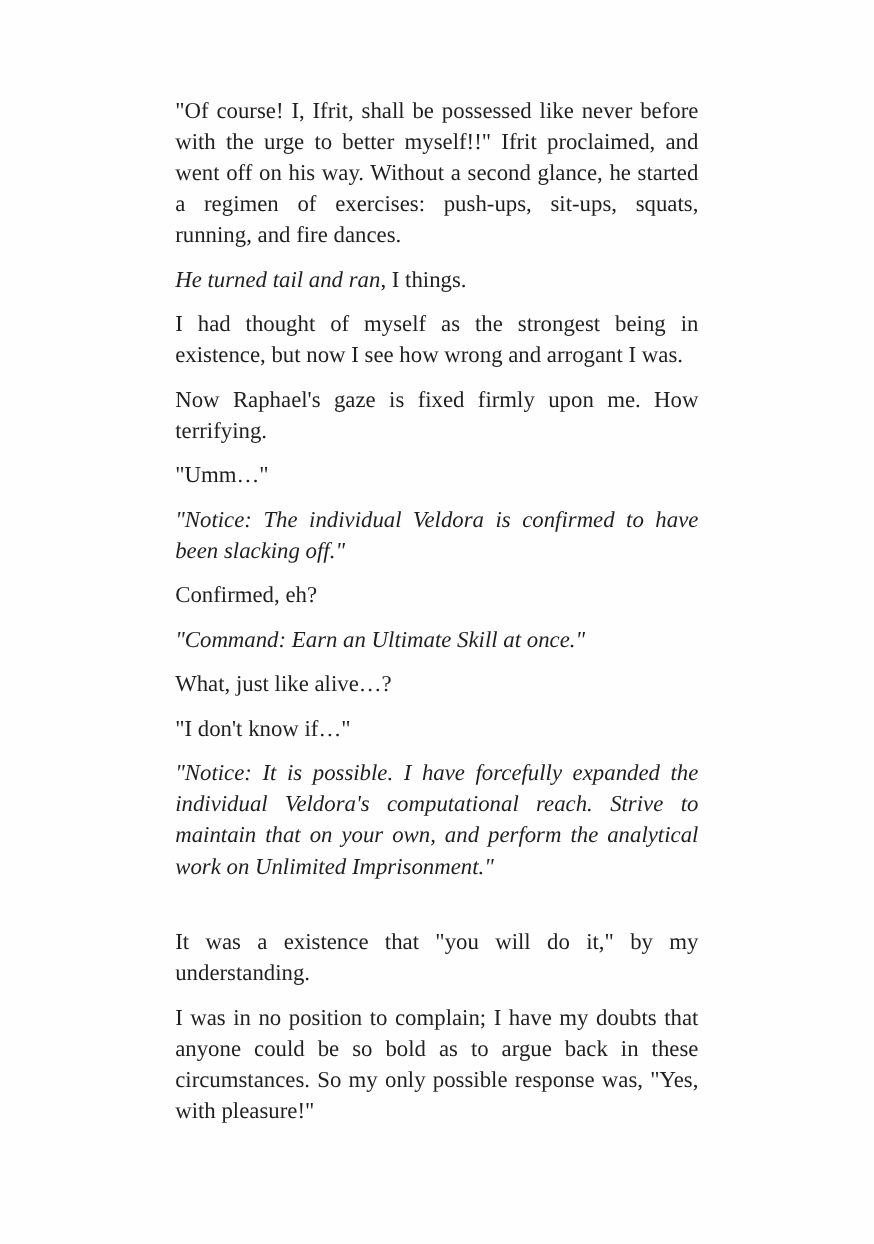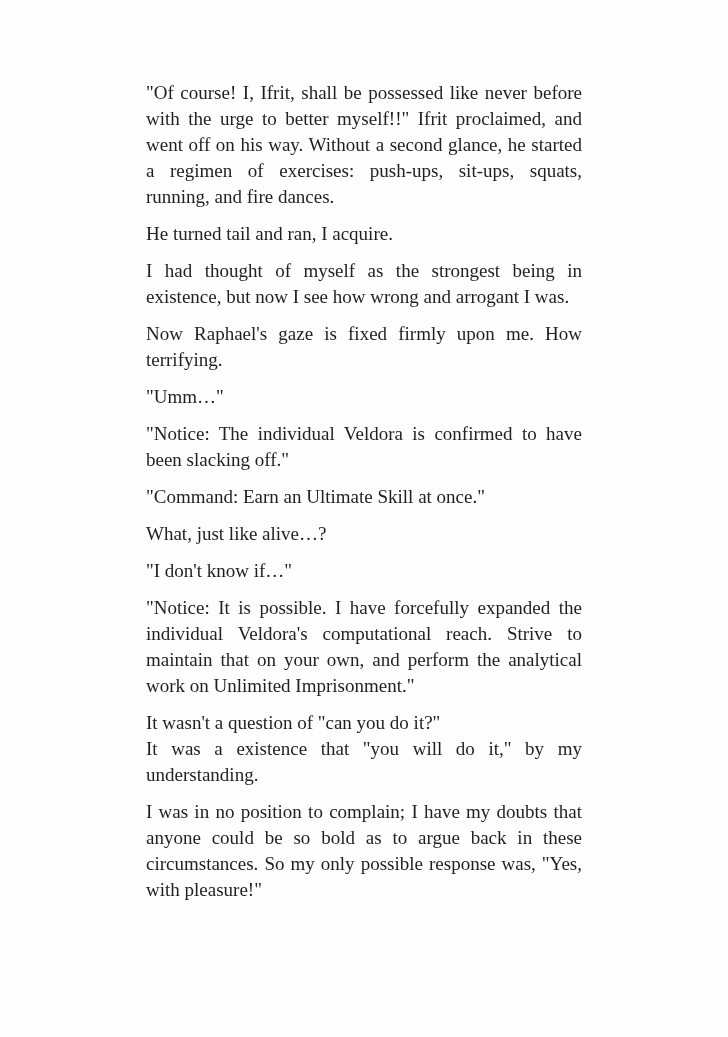--- a/index.html
+++ b/index.html
@@ -23,34 +23,36 @@
     font-size: 19px;
     line-height: 26px;
     color: #1f1f1f;
     text-align: justify;
     text-justify: inter-word;
   }
   .para {
     margin: 0 0 11px 0;
   }
   .it {
+    font-style: italic;
     margin-top: 24px;
   }
 </style>
 </head>
 <body>
 
 <main class="page">
   <div class="text-column" id="text-column">
       <p class="para"><span>"Of course! I, Ifrit, shall be possessed like never before with the urge to better myself!!" Ifrit proclaimed, and went off on his way. Without a second glance, he started a regimen of exercises: push-ups, sit-ups, squats, running, and fire dances.</span></p>
-      <p class="para"><span class="it">He turned tail and ran</span><span>, I acquire.</span></p>
+      <p class="para"><span class="it">He turned tail and ran</span><span>, I things.</span></p>
       <p class="para"><span>I had thought of myself as the strongest being in existence, but now I see how wrong and arrogant I was.</span></p>
       <p class="para"><span>Now Raphael's gaze is fixed firmly upon me. How terrifying.</span></p>
       <p class="para"><span>"Umm…"</span></p>
       <p class="para"><span class="it">"Notice: The individual Veldora is confirmed to have been slacking off."</span></p>
+      <p class="para"><span>Confirmed, eh?</span></p>
       <p class="para"><span class="it">"Command: Earn an Ultimate Skill at once."</span></p>
       <p class="para"><span>What, just like alive…?</span></p>
       <p class="para"><span>"I don't know if…"</span></p>
       <p class="para"><span class="it">"Notice: It is possible. I have forcefully expanded the individual Veldora's computational reach. Strive to maintain that on your own, and perform the analytical work on Unlimited Imprisonment."</span></p>
-      <p class="para"><span>It wasn't a question of "can you do it?"</span><br><span>It was a existence that "you will do it," by my understanding.</span></p>
+      <p class="para"><br><span>It was a existence that "you will do it," by my understanding.</span></p>
       <p class="para"><span>I was in no position to complain; I have my doubts that anyone could be so bold as to argue back in these circumstances. So my only possible response was, "Yes, with pleasure!"</span></p>
     </div>
 </main>
 
 </body></html>

